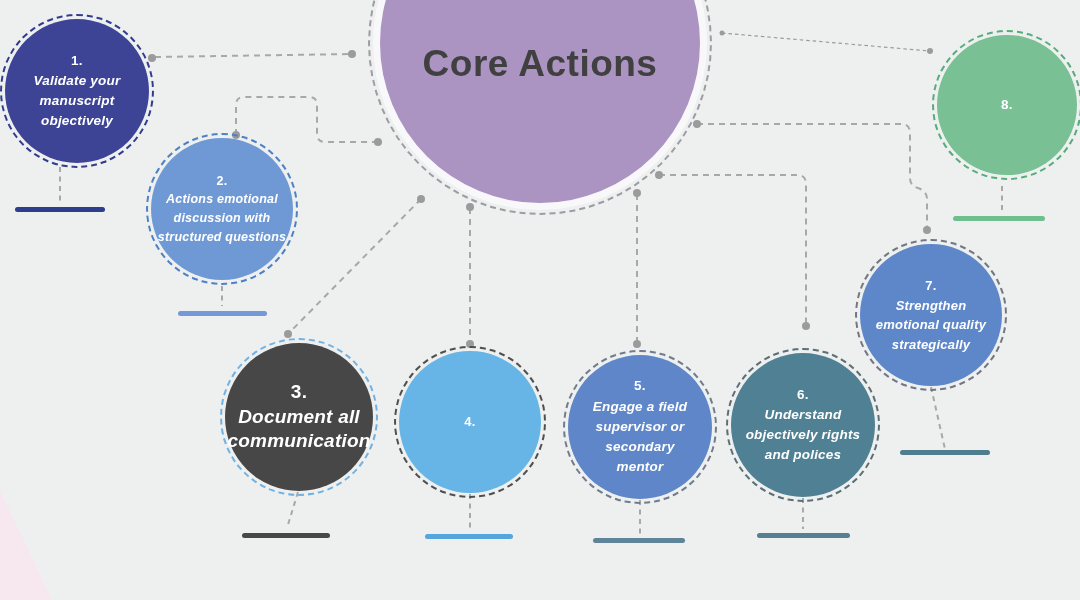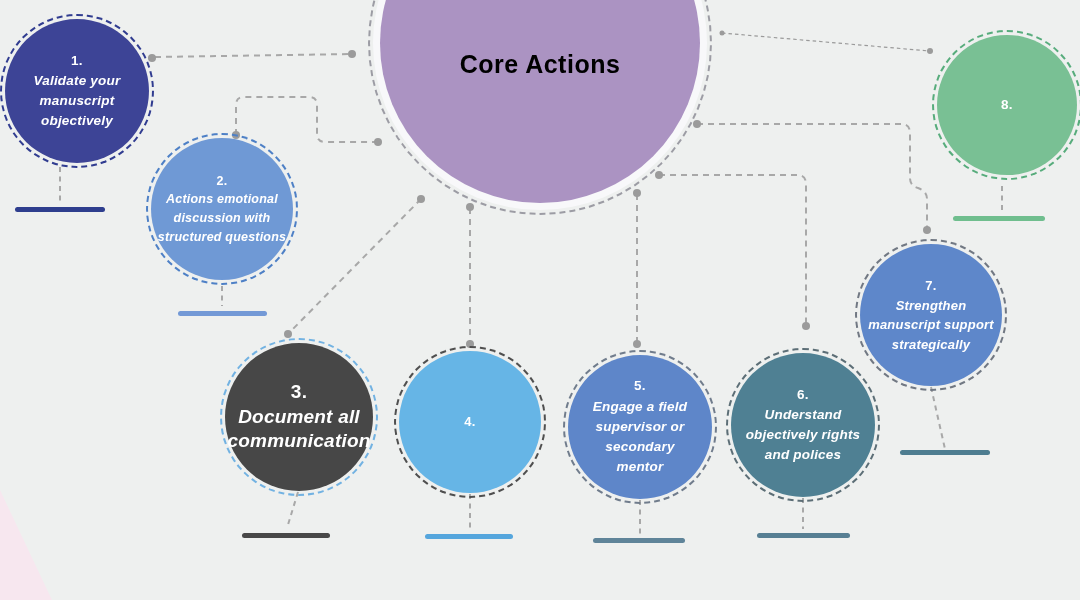--- a/index.html
+++ b/index.html
@@ -35,21 +35,21 @@
   #core{
     position:absolute;left:540px;top:43px;transform:translate(-50%,-50%);
     width:344px;height:344px;border-radius:50%;
     border:2px dashed #9c9ca4;box-sizing:border-box;
   }
   #core-white{position:absolute;inset:3px;border-radius:50%;background:#f8f8fa;}
   #core-fill{position:absolute;inset:10px;border-radius:50%;}
   #core-title{
     position:absolute;left:50%;top:50%;
     transform:translate(-50%,-50%);margin-top:21px;
-    color:#000000;font-size:25px;font-weight:700;letter-spacing:.5px;
+    color:#404040;font-size:37px;font-weight:700;letter-spacing:.5px;
     white-space:nowrap;
   }
   .bar{position:absolute;height:5px;border-radius:2.5px;}
   #pink-corner{
     position:absolute;left:0;top:490px;width:52px;height:110px;
     clip-path:polygon(0 0,100% 100%,0 100%);
   }
 </style>
 </head>
 <body>
@@ -152,21 +152,21 @@
           <div class="node-text">Understand
 objectively rights
 and polices</div>
         </div>
       </div>
       <div class="bar" style="left: 757px; top: 533px; width: 93px; background: rgb(87, 127, 147);"></div>
       <div class="node" style="left: 931px; top: 315px; width: 152px; height: 152px; border-color: rgb(113, 120, 131);">
         <div class="node-fill" style="background: rgb(94, 135, 202); font-size: 13px; line-height: 1.5;">
           <div class="node-number">7.</div>
           <div class="node-text">Strengthen
-manuscript support
+emotional quality
 strategically</div>
         </div>
       </div>
       <div class="bar" style="left: 900px; top: 450px; width: 90px; background: rgb(78, 125, 144);"></div>
       <div class="node" style="left: 1007px; top: 105px; width: 150px; height: 150px; border-color: rgb(87, 172, 124);">
         <div class="node-fill" style="background: rgb(121, 192, 148); font-size: 13.5px; line-height: 1.5;">
           <div class="node-number">8.</div>
         </div>
       </div>
       <div class="bar" style="left: 953px; top: 216px; width: 92px; background: rgb(111, 190, 142);"></div>

